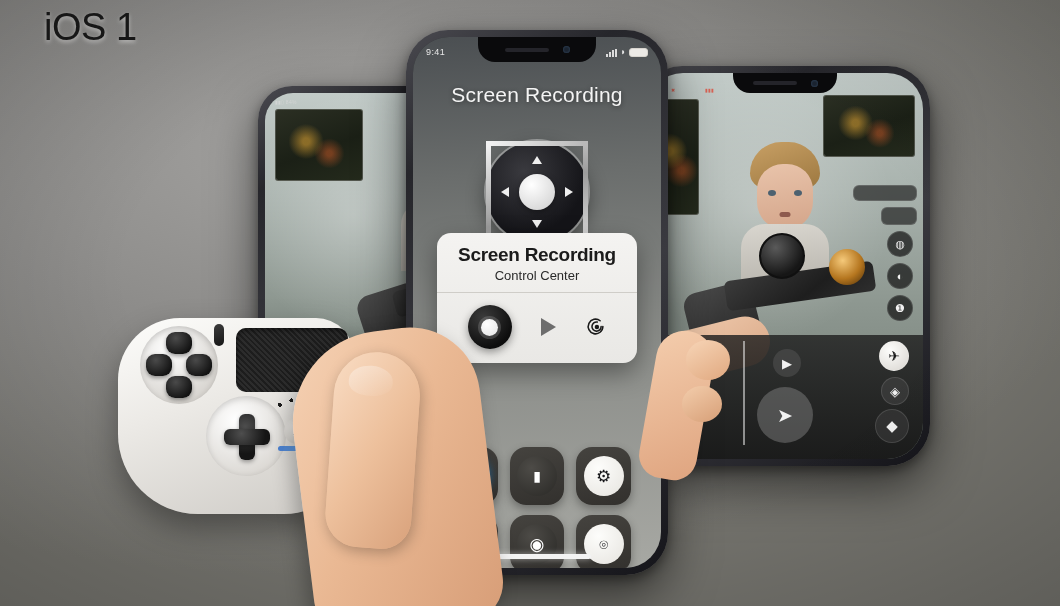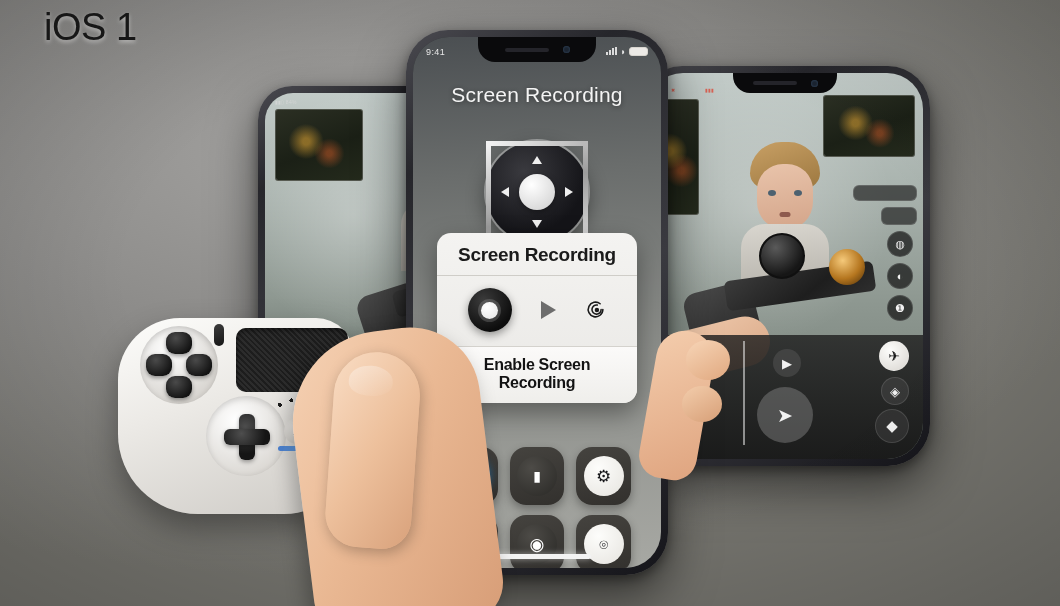--- a/index.html
+++ b/index.html
@@ -164,21 +164,21 @@
   .notch-speaker { width: 44px; height: 4px; border-radius: 3px; background: #24242a; }
   .notch-cam { width: 7px; height: 7px; border-radius: 50%; background: #1b2430; box-shadow: inset 0 0 2px #3c5470; }
 
   .statusbar {
     position: absolute; top: 4px; left: 0; right: 0; height: 22px;
     display: flex; align-items: center; justify-content: space-between;
     padding: 0 13px; z-index: 7;
     font-size: 9px; color: #e8e8e8; letter-spacing: .4px;
     filter: blur(.35px);
   }
-  .sb-left, .sb-right { display: flex; align-items: flex-start; gap: 3px; }
+  .sb-left, .sb-right { display: flex; align-items: flex-end; gap: 3px; }
   .sb-batt {
     width: 19px; height: 9px; border-radius: 3px;
     background: #eceae6; border: 1px solid #d8d5cf;
   }
   .sb-bars { display: flex; align-items: flex-end; gap: 1px; height: 8px; }
   .sb-bars i { display: block; width: 2px; background: #dcdcdc; }
   .sb-bars i:nth-child(1){height:3px} .sb-bars i:nth-child(2){height:5px}
   .sb-bars i:nth-child(3){height:7px} .sb-bars i:nth-child(4){height:8px}
 
   .cc-title {
@@ -539,36 +539,34 @@
         <span class="dial-arrow up"></span>
         <span class="dial-arrow down"></span>
         <span class="dial-arrow left"></span>
         <span class="dial-arrow right"></span>
         <div class="dial-hub"></div>
       </div>
 
       <div class="card">
         <div class="card-head">
           <div class="card-title">Screen Recording</div>
+          <div class="card-sub">Control Center</div>
         </div>
         <div class="card-divider"></div>
         <div class="card-actions">
           <div class="rec-btn">
             <div class="rec-inner"></div>
           </div>
           <div class="play-tri"></div>
           <svg class="spiral" viewBox="0 0 24 24">
             <path d="M16.5 5.2a8 8 0 1 0 3 6.3" fill="none" stroke="#1a1a1a" stroke-width="1.7" stroke-linecap="round"></path>
             <path d="M17.6 11.5a5 5 0 1 1-4.2-4.9" fill="none" stroke="#1a1a1a" stroke-width="1.7" stroke-linecap="round"></path>
             <circle cx="13" cy="12" r="2.4" fill="#1a1a1a"></circle>
           </svg>
         </div>
-        <div class="card-footer">
-          <div class="card-footer-text">Enable Screen Recording</div>
-        </div>
       </div>
 
       <div class="icon-grid">
         <div class="tile">
           <div class="tile-circle tc-blue">
             <span class="tc-glyph">✈</span>
           </div>
         </div>
         <div class="tile">
           <div class="tile-circle tc-dark">

